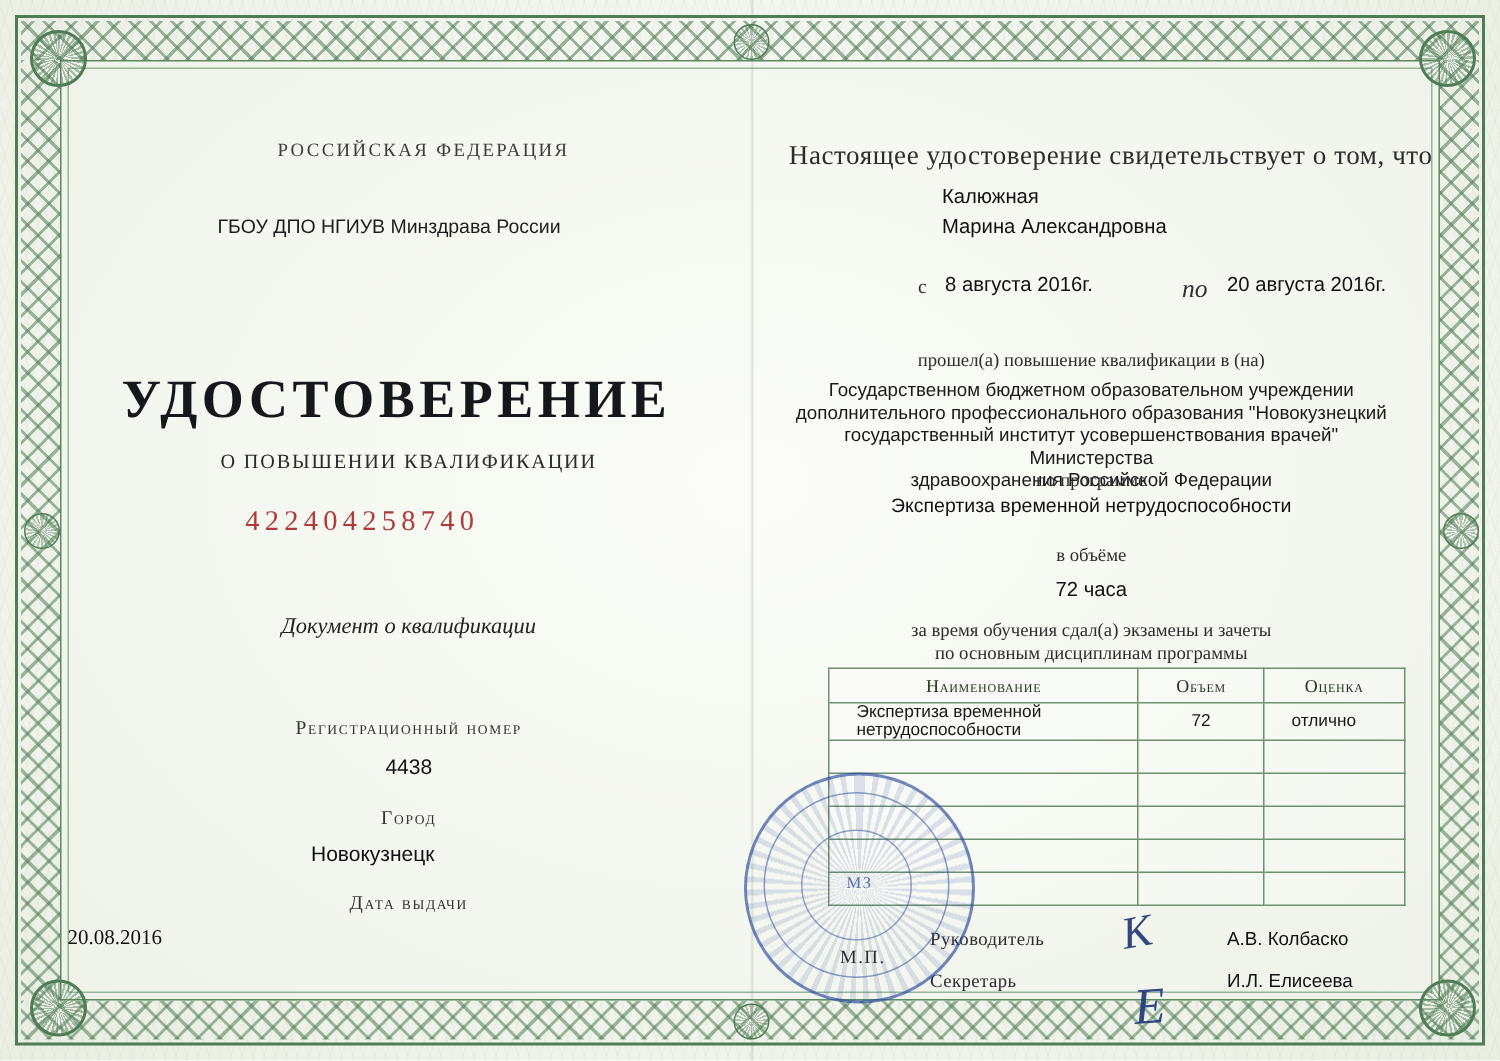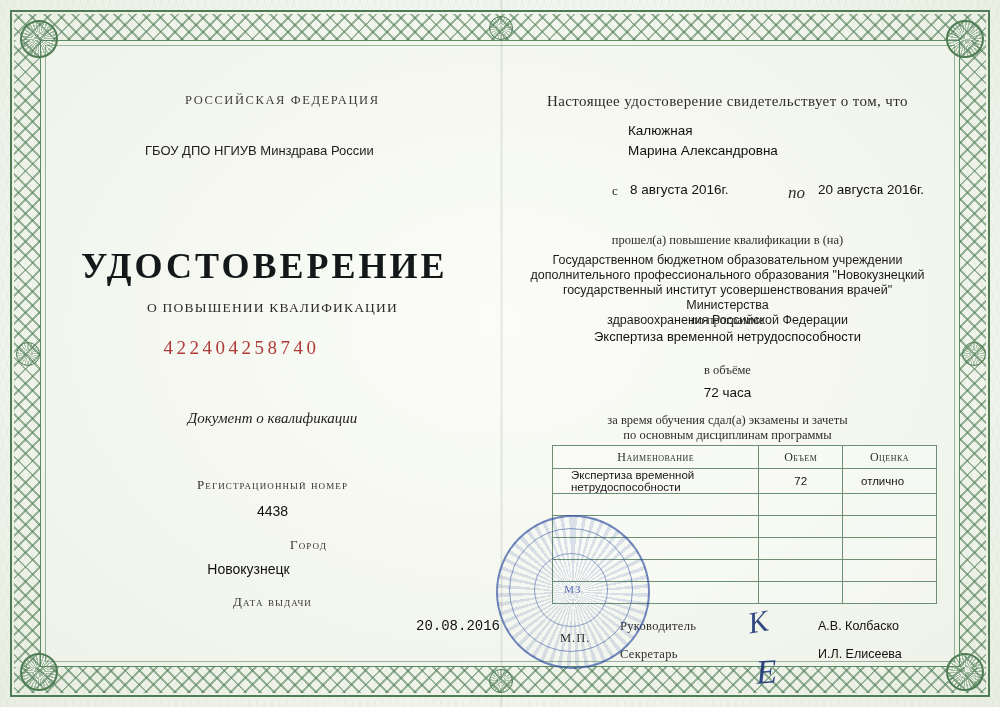--- a/index.html
+++ b/index.html
@@ -196,21 +196,20 @@
   }
   #city-label {
     position: absolute;
     left: 0; top: 492px;
     width: 455px;
     text-align: center;
     font-size: 13px;
     letter-spacing: 1.1px;
     color: #333;
     font-variant: small-caps;
-    padding-left: 36px;
   }
   #city-value {
     position: absolute;
     left: 0; top: 516px;
     width: 407px;
     text-align: center;
     font-family: "Liberation Sans", sans-serif;
     font-size: 14px;
     color: #111;
   }
@@ -221,33 +220,33 @@
     text-align: center;
     font-size: 13px;
     letter-spacing: 1.1px;
     color: #333;
     font-variant: small-caps;
   }
   #issue-value {
     position: absolute;
     left: 0; top: 573px;
     width: 455px;
+    text-align: left;
+    font-family: Liberation Serif, serif;
+    font-size: 14px;
+    color: #111;
+  }
+
+  
+  #cert-statement {
+    position: absolute;
+    left: 0; top: 48px;
+    width: 455px;
     text-align: right;
-    font-family: Liberation Mono, monospace;
-    font-size: 14px;
-    color: #111;
-  }
-
-  
-  #cert-statement {
-    position: absolute;
-    left: 0; top: 48px;
-    width: 455px;
-    text-align: center;
-    font-size: 15px;
+    font-size: 18px;
     letter-spacing: 0.4px;
     color: #2d2d2d;
   }
   #holder-surname {
     position: absolute;
     left: 128px; top: 78px;
     font-family: "Liberation Sans", sans-serif;
     font-size: 13.5px;
     color: #111;
   }

